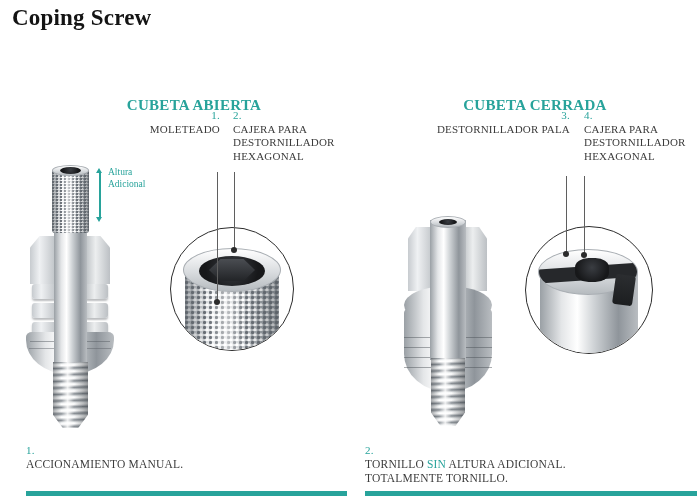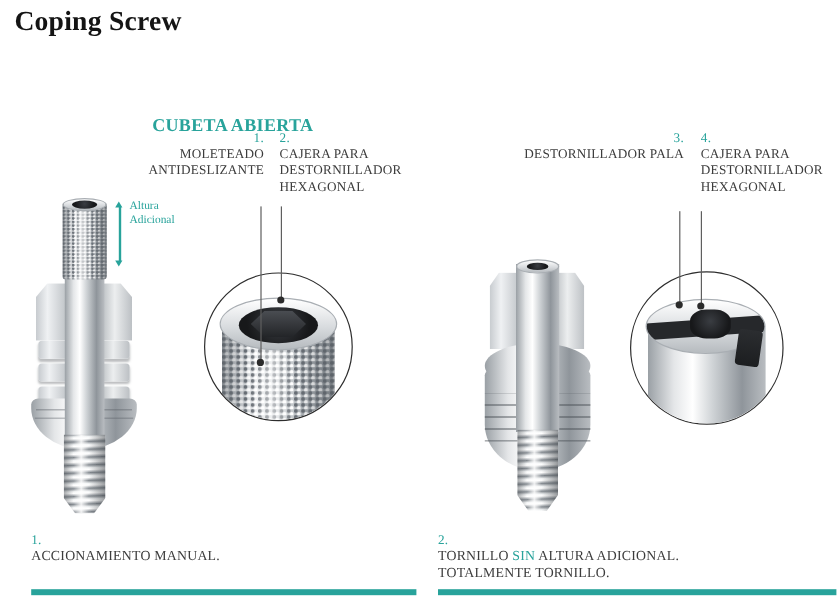--- a/index.html
+++ b/index.html
@@ -65,25 +65,25 @@
   .cap-bar { height:5px; background:#28a39b; }
 </style>
 </head>
 <body>
 
 <div class="canvas">
 
   <div class="abs page-title">Coping Screw</div>
 
   <div class="abs section-header" style="left:60px;">CUBETA ABIERTA</div>
+  <div class="abs section-header" style="left:401px;">CUBETA CERRADA</div>
 
   <div class="abs callout co-right" style="left:97px; width:123px;">
     <div class="co-num">1.</div>
     <div>MOLETEADO</div>
-    <div>ANTIDESLIZANTE</div>
   </div>
   <div class="abs callout co-left" style="left:233px; width:120px;">
     <div class="co-num">2.</div>
     <div>CAJERA PARA</div>
     <div>DESTORNILLADOR</div>
     <div>HEXAGONAL</div>
   </div>
 
   <div class="abs callout co-right" style="left:420px; width:150px;">
     <div class="co-num">3.</div>

